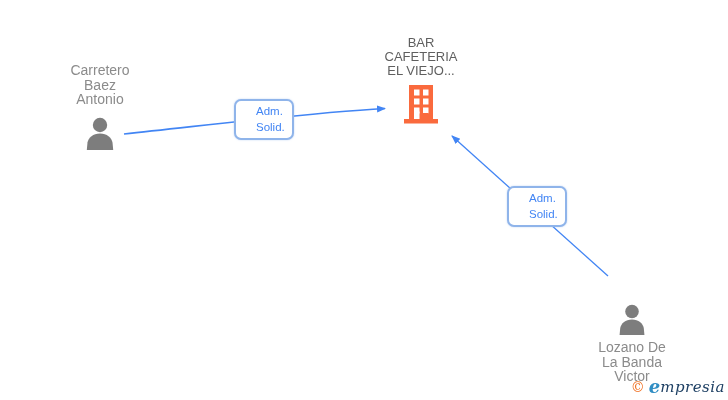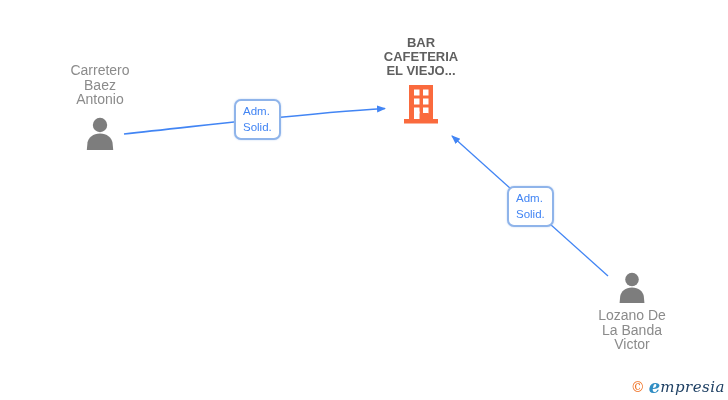--- a/index.html
+++ b/index.html
@@ -8,34 +8,34 @@
     font-family:"Liberation Sans", sans-serif;overflow:hidden;
   }
   #edges{position:absolute;left:0;top:0;width:728px;height:400px;}
   .node{position:absolute;text-align:center;}
   .node-label{
     white-space:pre-line;color:#8b8b8b;font-size:14px;line-height:14.5px;
     text-align:center;
   }
   .company-label{
     white-space:pre-line;color:#5f5f5f;font-size:13px;line-height:14px;
-    font-weight:bold;text-align:center;
+    font-weight:normal;text-align:center;
   }
   .person-icon{display:block;margin:0 auto;}
   .edge-label{
     position:absolute;background:#ffffff;border:2px solid #8fb4ea;
-    border-radius:7px;padding:2px 7px 3px 7px;
+    border-radius:7px;padding:2px 7px 3px 20px;
     color:#4285f4;font-size:11.5px;line-height:16px;white-space:pre-line;
     text-align:left;box-shadow:0 0 2px rgba(143,180,234,0.55);
   }
   #node-carretero{left:40px;top:63px;width:120px;}
   #node-carretero .person-icon{margin-top:10px;}
   #node-company{left:361px;top:36px;width:120px;}
   #node-company .building-icon{margin-top:6px;}
-  #node-lozano{left:572px;top:272px;width:120px;}
+  #node-lozano{left:572px;top:304px;width:120px;}
   #edge-label-1{left:234px;top:99px;}
   #edge-label-2{left:507px;top:186px;}
   #logo{
     position:absolute;right:3px;bottom:3px;height:20px;
     font-family:"DejaVu Serif", serif;font-style:italic;
     display:flex;align-items:center;
   }
   #logo .c{color:#f07022;font-size:14px;font-style:normal;margin-right:4px;}
   #logo .e{color:#2f8dc3;font-size:18px;font-weight:bold;line-height:16px;}
   #logo .rest{color:#1d3f63;font-size:15px;letter-spacing:0.5px;}

